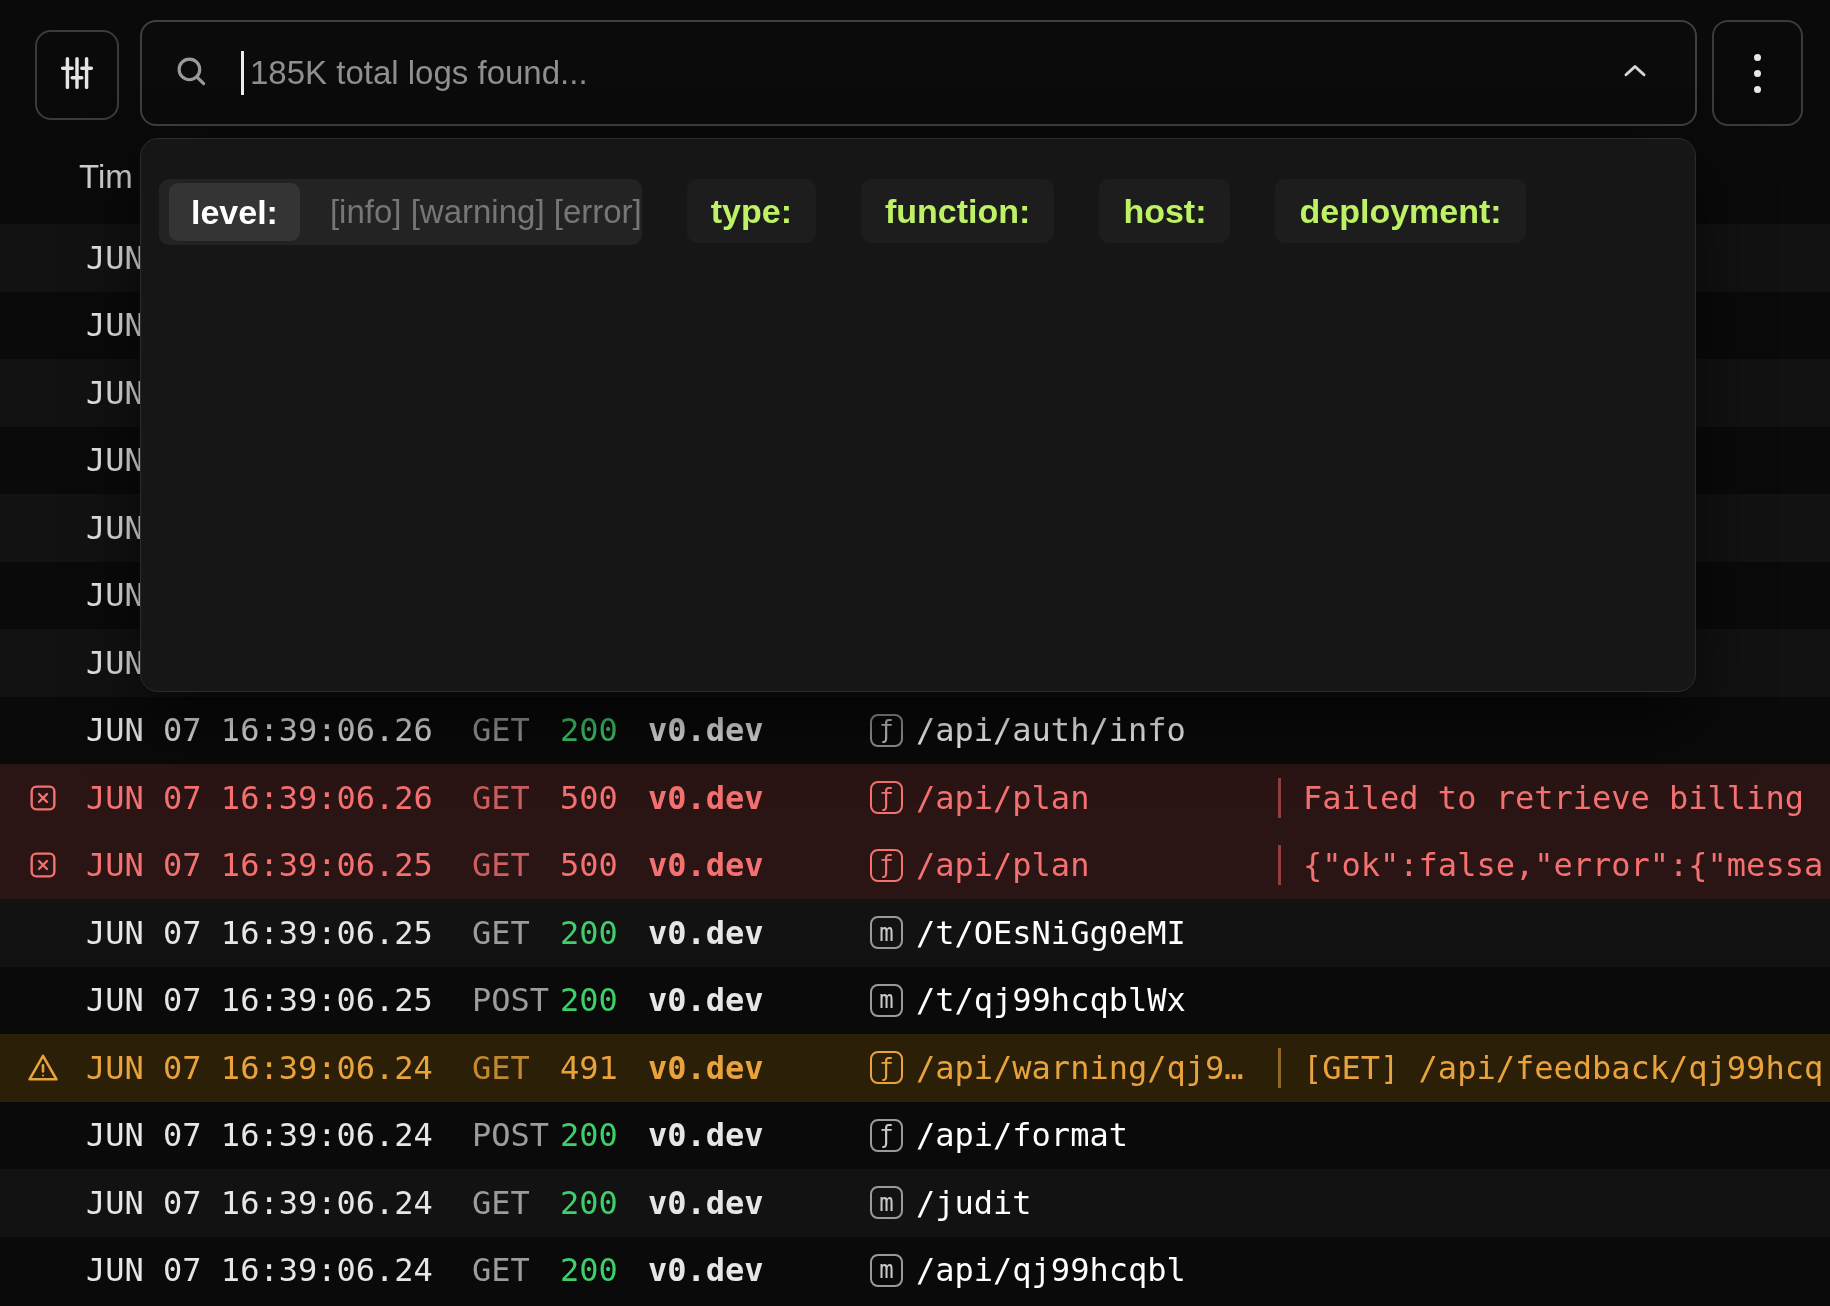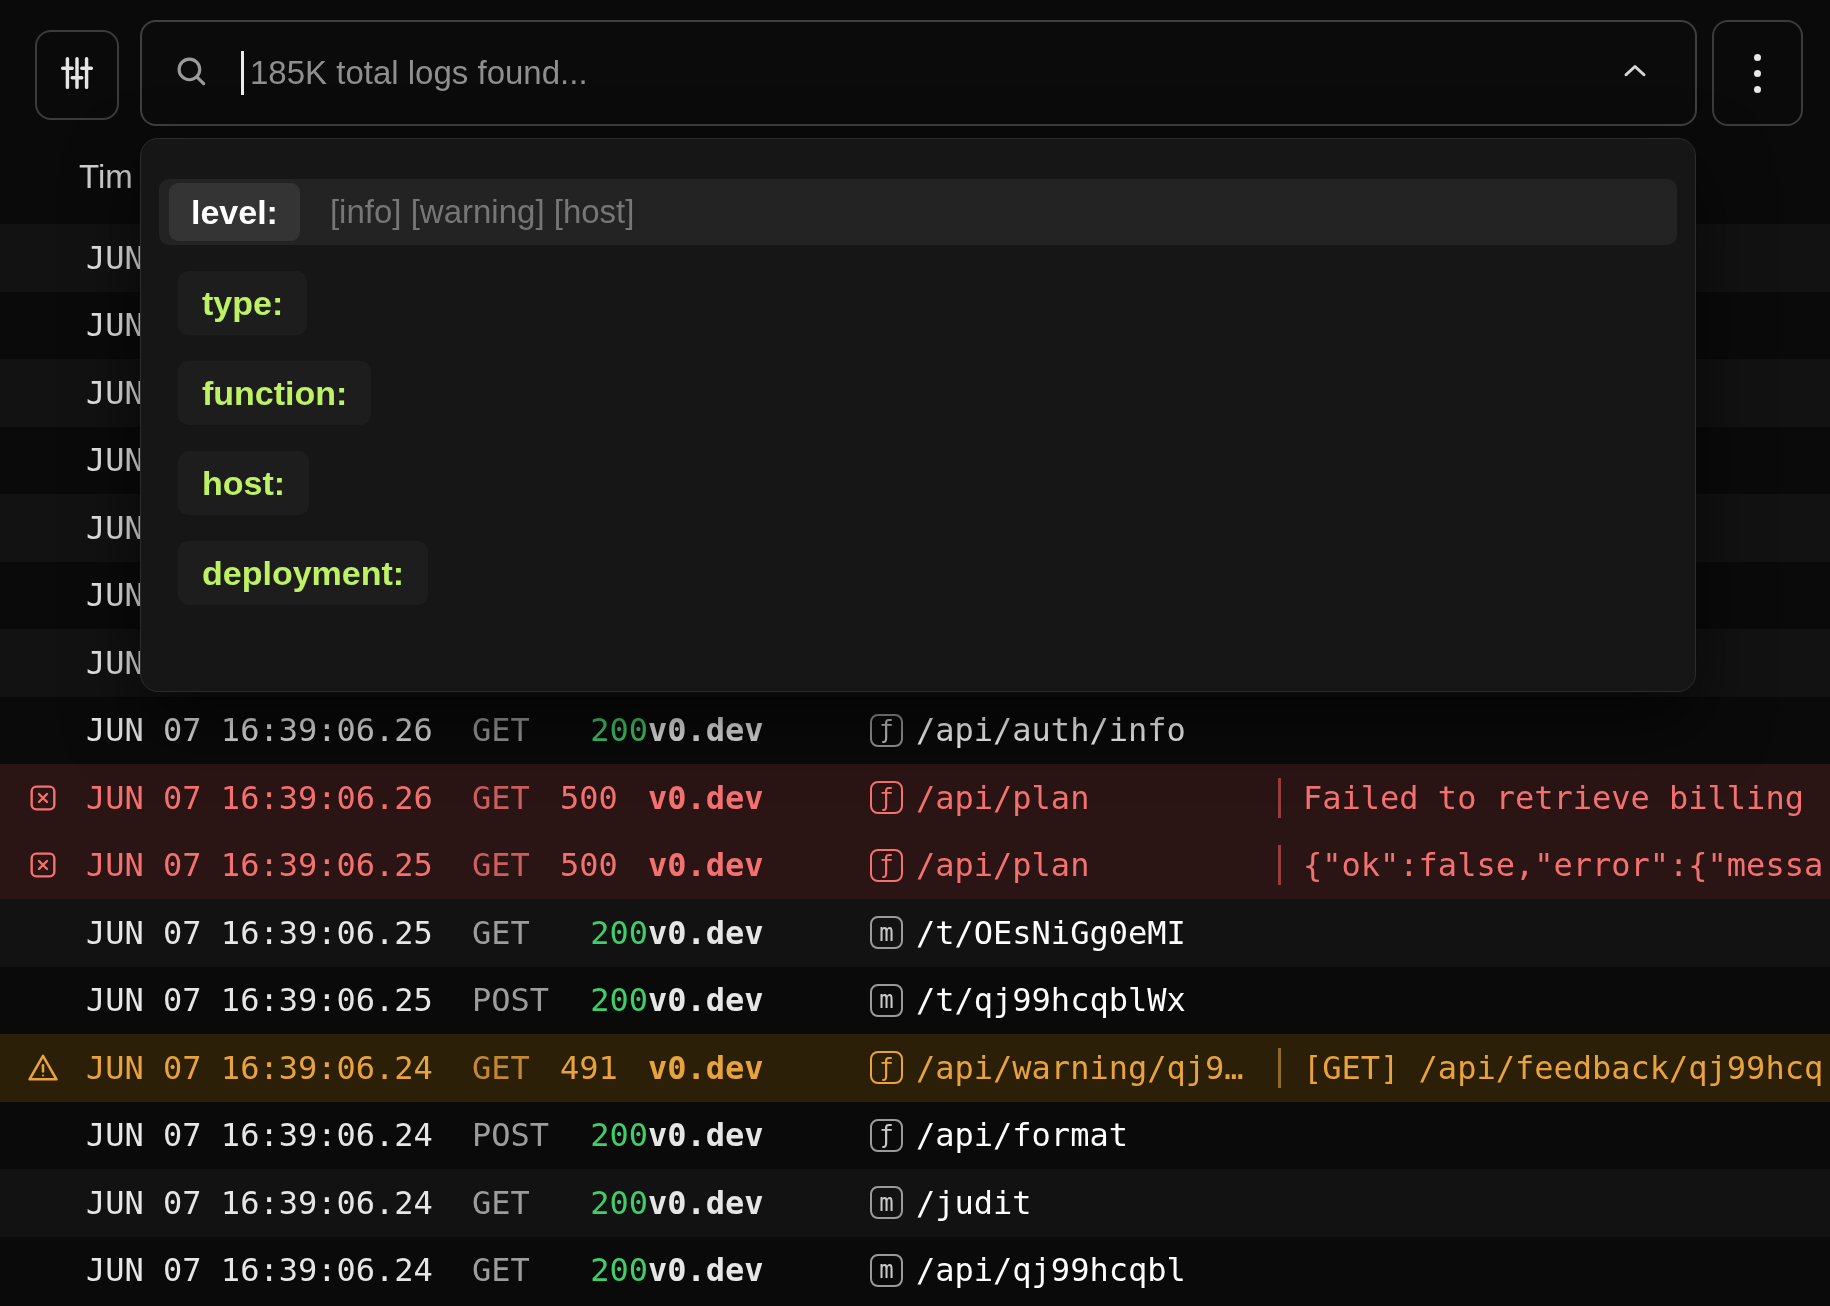--- a/index.html
+++ b/index.html
@@ -20,21 +20,21 @@
                  display:flex; align-items:center; padding:0 42px 0 30px; }
   .caret { width:3px; height:44px; background:#ececec; margin-left:31px; flex:none; }
   .search-input { flex:1; margin-left:6px; background:transparent; border:none; outline:none;
                   color:#a16207; font-size:33px; font-family:"Liberation Sans","DejaVu Sans",sans-serif; }
   .search-input::placeholder { color:#8f8f8f; }
 
   
   .dropdown { position:absolute; left:140px; top:138px; width:1556px; height:554px; z-index:20;
               background:#161616; border:1px solid #2c2c2c; border-radius:18px;
               box-shadow:0 30px 70px rgba(0,0,0,0.6); overflow:hidden;
-              display:flex; flex-direction:column; gap:26px; padding:40px 18px 0 18px; }
+              display:flex; flex-direction:row; gap:26px; padding:40px 18px 0 18px; }
   .sg-selected-row { height:66px; flex:none; background:#232323; border-radius:10px;
                      display:flex; align-items:center; padding-left:10px; cursor:pointer; }
   .sg-chip-main { height:58px; background:#343434; border-radius:9px; display:flex; align-items:center;
                   padding:0 22px; color:#ffffff; font-size:34px; font-weight:600; }
   .sg-hint { margin-left:30px; color:#767676; font-size:33px; }
   .sg-chip { align-self:flex-start; flex:none; margin-left:19px; height:64px; background:#1d1d1d;
              border-radius:10px; display:flex; align-items:center; padding:0 24px;
              color:#bef264; font-size:34px; font-weight:700; cursor:pointer; }
 
   
@@ -44,21 +44,21 @@
   .row { height:67.5px; display:flex; align-items:center; overflow:hidden; white-space:pre;
          font-family:"DejaVu Sans Mono","Liberation Mono",monospace; font-size:32px; cursor:pointer; }
   .row.z { background:#121212; }
   .row.err { background:#2b1414; color:#f47171; }
   .row.warn { background:#2b1f08; color:#e8a33d; }
 
   .licon { width:86px; flex:none; display:flex; justify-content:center; }
   .time   { width:386px; flex:none; color:#e6e6e6; }
   .method { width:88px;  flex:none; color:#9c9c9c; }
   .status { width:88px;  flex:none; color:#c9c9c9; }
-  .status.ok { color:#3fcf6a;text-align:right; }
+  .status.ok { color:#3fcf6a; }
   .host   { width:222px; flex:none; color:#e6e6e6;font-weight:bold; }
   .fbox   { width:46px; flex:none; display:flex; }
   .fbox i { width:33px; height:33px; border:2.5px solid #9a9a9a; border-radius:8px;
             display:flex; align-items:center; justify-content:center;
             font-style:normal; font-size:24px; line-height:1; color:#c9c9c9; }
   .path   { flex:none; color:#ffffff; }
   .path.trunc { width:362px; overflow:hidden; }
   .sep { width:3px; height:40px; flex:none; margin-right:22px; background:#555; }
   .msg { flex:none; }
 
@@ -232,21 +232,21 @@
           <span></span>
           <span></span>
           <span></span>
         </span>
     </div>
   </div>
 
   <div class="dropdown">
     <div class="sg-selected-row">
       <span class="sg-chip-main">level:</span>
-      <span class="sg-hint">[info] [warning] [host]</span>
+      <span class="sg-hint">[info] [warning] [error]</span>
     </div>
     <div class="sg-chip">
         <span>type:</span>
       </div>
     <div class="sg-chip">
         <span>function:</span>
       </div>
     <div class="sg-chip">
         <span>host:</span>
       </div>

